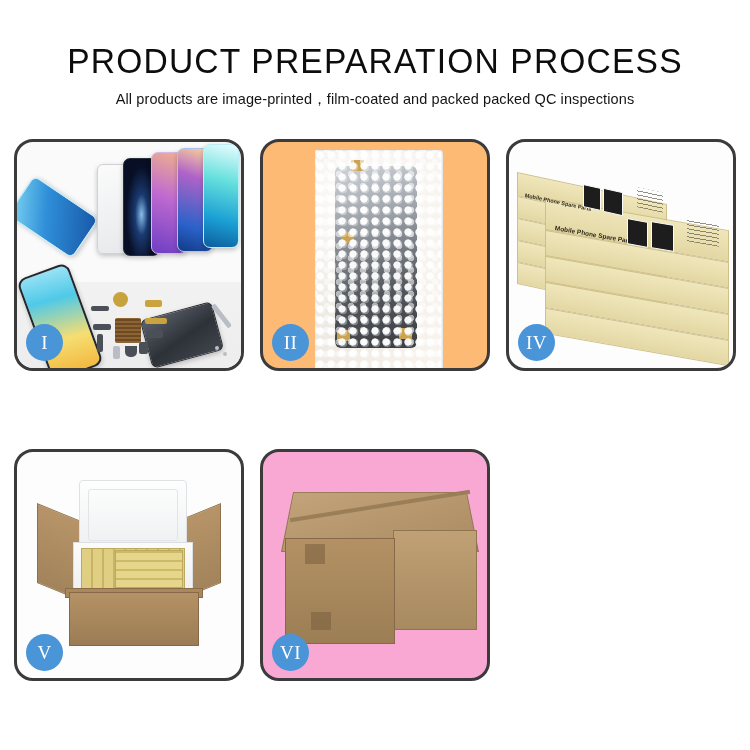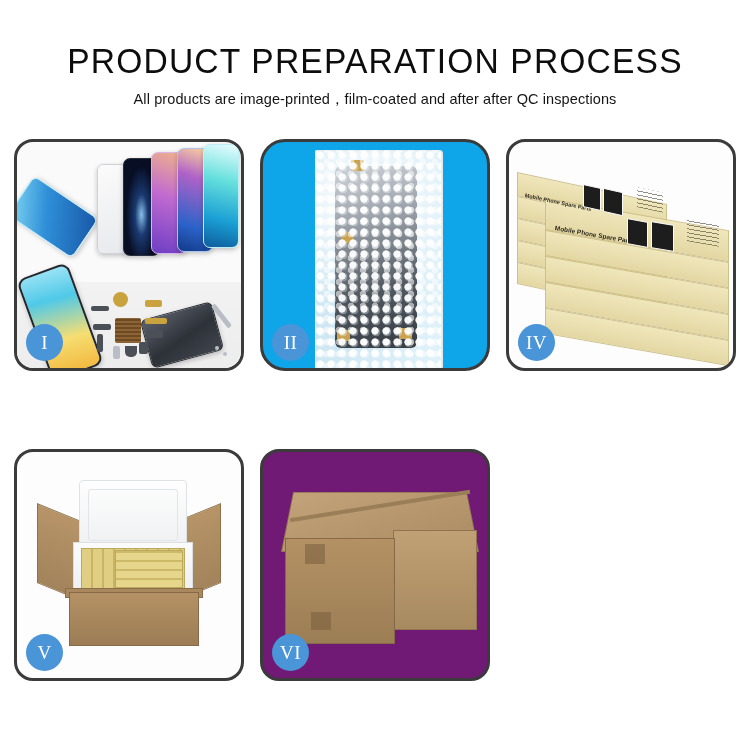--- a/index.html
+++ b/index.html
@@ -166,21 +166,21 @@
   .part.gold { background: #c8a23c; border-radius: 50%; }
   .part.grid-ic {
     background:
       repeating-linear-gradient(0deg,#8d6433 0 2px,#6d4a23 2px 4px),
       repeating-linear-gradient(90deg,#8d6433 0 2px,#6d4a23 2px 4px);
   }
   .part.flex { background: #caa33f; }
   .part.silver { background: #b9bec6; }
 
   
-  .p2 { background: #0ea5e9; border-radius: 25px; }
+  .p2 { background: #fdba74; }
   .p2 .bag {
     position: absolute;
     left: 52px; top: 8px; width: 126px; height: 218px;
     background:
       radial-gradient(circle at 30% 20%, rgba(255,255,255,.9), rgba(255,255,255,0) 60%),
       linear-gradient(100deg, rgba(232,238,241,.85), rgba(248,250,251,.9));
     border: 1px solid #e3e8ec;
     border-radius: 3px;
   }
   .p2 .inner-part {
@@ -333,21 +333,21 @@
     background: linear-gradient(#b59265,#9b7c54);
     border: 1px solid #87694a;
   }
   .p5 .cartonlip {
     position: absolute; left: 48px; top: 136px; width: 136px; height: 8px;
     background: #a9885d;
     border: 1px solid #8a6c4b;
   }
 
   
-  .p6 { background: #701a75; }
+  .p6 { background: #f9a8d4; }
   .p6 .top {
     position: absolute; left: 18px; top: 24px; width: 196px; height: 74px;
     background: linear-gradient(160deg,#c3a379,#ab8c62);
     border: 1px solid #8f7450;
     transform: perspective(240px) rotateX(26deg);
     transform-origin: bottom center;
   }
   .p6 .seam {
     position: absolute; left: 26px; top: 52px; width: 182px; height: 4px;
     background: #9a7e58;
@@ -372,21 +372,21 @@
     background: rgba(120,94,62,.55);
   }
 </style>
 </head>
 <body>
 
 <div class="page">
 
   <div class="header">
     <h1 class="title">PRODUCT PREPARATION PROCESS</h1>
-    <p class="subtitle">All products are image-printed，film-coated and after after QC inspections</p>
+    <p class="subtitle">All products are image-printed，film-coated and packed packed QC inspections</p>
   </div>
 
   <div class="grid">
 
     <div class="panel p1">
       <div class="panel-stage">
         <div class="floor"></div>
 
         <div class="ph a"></div>
         <div class="ph b"></div>

